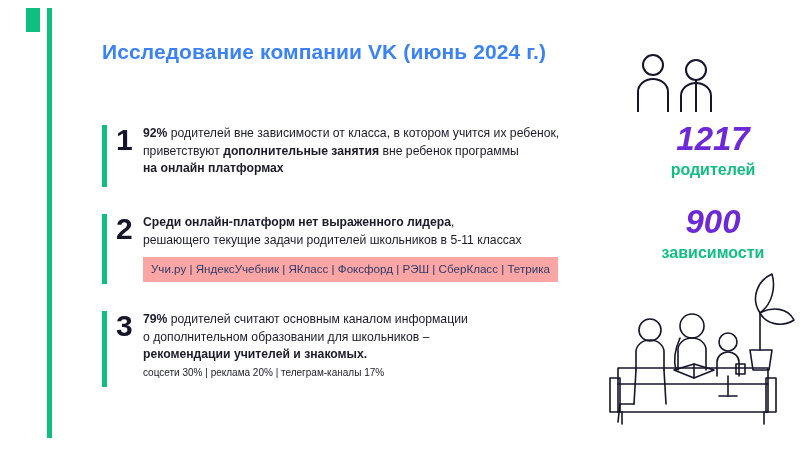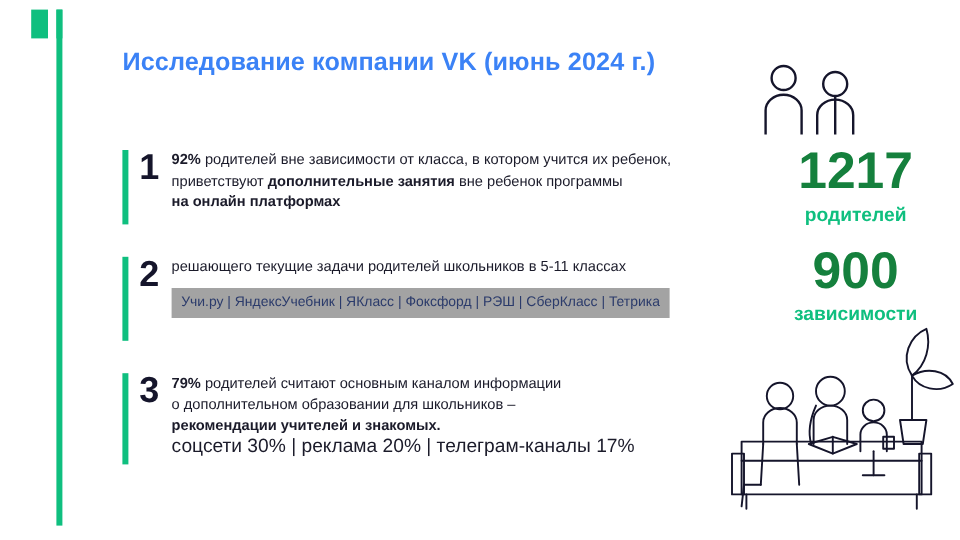--- a/index.html
+++ b/index.html
@@ -85,44 +85,45 @@
 
   #block1 { top: 125px; }
   #block1 .block-num-wrap { height: 62px; }
   #block2 { top: 214px; }
   #block2 .block-num-wrap { height: 70px; }
   #block3 { top: 311px; }
   #block3 .block-num-wrap { height: 76px; }
 
   .platforms {
     margin-top: 8px;
-    background: #a3a3a3;
+    background: #fca5a5;
     color: #2b3b6b;
     font-size: 11.6px;
     line-height: 16px;
     padding: 4px 8px 5px 8px;
     display: inline-block;
     white-space: nowrap;
   }
 
   .small-line {
-    font-size: 16px;
+    font-size: 10px;
     line-height: 17.5px;
   }
 
   
   .stat {
     position: absolute;
     text-align: center;
   }
   .stat-num {
-    font-size: 43px;
-    font-weight: bold;
-    color: #15803d;
+    font-size: 33px;
+    font-weight: bold;
+    color: #6d28d9;
     line-height: 1;
+    font-style: italic;
   }
   .stat-label {
     font-size: 16px;
     font-weight: bold;
     color: #0fbf7f;
     margin-top: 6px;
   }
   #stat-parents { left: 638px; top: 122px; width: 150px; }
   #stat-pupils  { left: 638px; top: 205px; width: 150px; }
 
@@ -160,20 +161,21 @@
     <div><span>приветствуют </span><span class="b">дополнительные занятия</span><span> вне ребенок программы</span></div>
     <div><span class="b">на онлайн платформах</span></div>
   </div>
 </div>
 
 <div class="block" id="block2">
   <div class="block-num-wrap">
     <span class="block-num">2</span>
   </div>
   <div class="block-body">
+    <div><span class="b">Среди онлайн-платформ нет выраженного лидера</span><span>,</span></div>
     <div>решающего текущие задачи родителей школьников в 5-11 классах</div>
     <div class="platforms">Учи.ру | ЯндексУчебник | ЯКласс | Фоксфорд | РЭШ | СберКласс | Тетрика</div>
   </div>
 </div>
 
 <div class="block" id="block3">
   <div class="block-num-wrap">
     <span class="block-num">3</span>
   </div>
   <div class="block-body">

